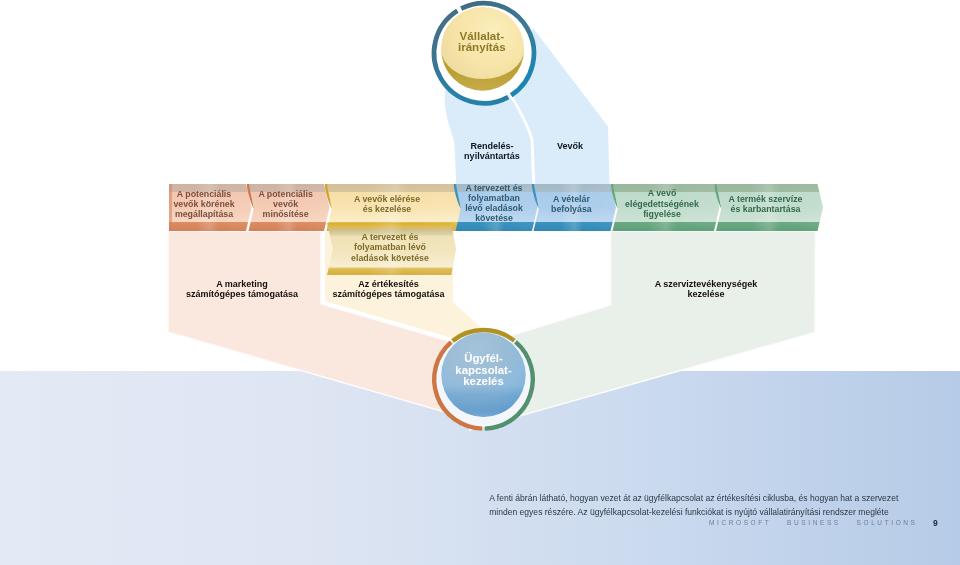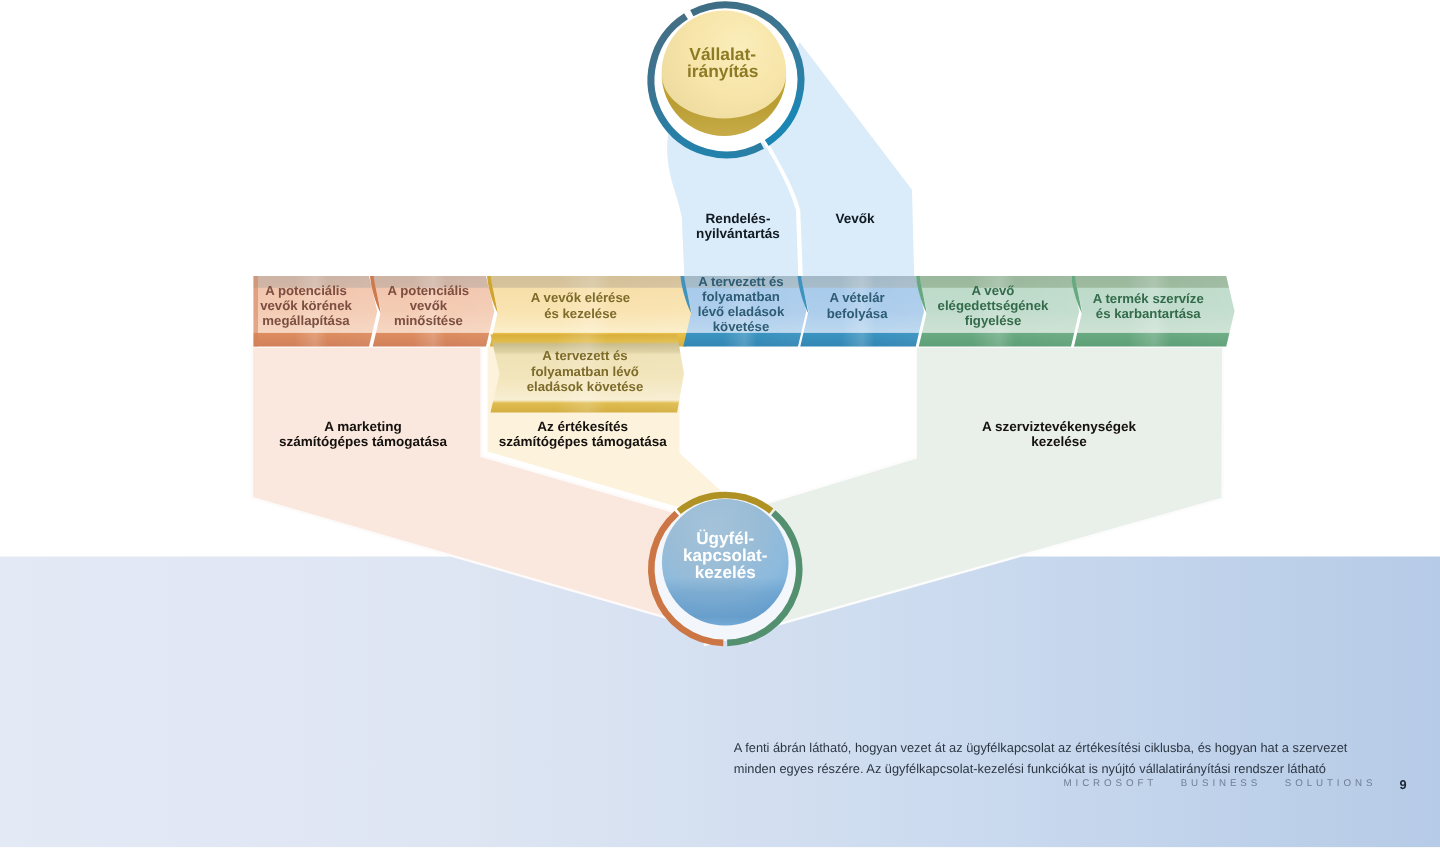--- a/index.html
+++ b/index.html
@@ -15,21 +15,21 @@
                 font-size:6.5px;letter-spacing:2.6px;word-spacing:11.4px;color:#6f7e95;z-index:5;white-space:nowrap;}
   .footer-page{position:absolute;left:933px;top:518px;font-family:"Liberation Sans",sans-serif;
                font-size:8.5px;font-weight:bold;color:#1b2533;z-index:5;}
 </style>
 </head>
 <body>
 
 <div id="stage">
   <div class="caption">
     <div>A fenti ábrán látható, hogyan vezet át az ügyfélkapcsolat az értékesítési ciklusba, és hogyan hat a szervezet</div>
-    <div>minden egyes részére. Az ügyfélkapcsolat-kezelési funkciókat is nyújtó vállalatirányítási rendszer látható</div>
+    <div>minden egyes részére. Az ügyfélkapcsolat-kezelési funkciókat is nyújtó vállalatirányítási rendszer megléte</div>
   </div>
   <div class="footer-brand">MICROSOFT BUSINESS SOLUTIONS</div>
   <div class="footer-page">9</div>
 
   <svg id="diagram" viewBox="0 0 960 565">
     <defs>
       <linearGradient id="gLower" x1="0" y1="0" x2="1" y2="0">
         <stop offset="0" stop-color="#e3e9f5"></stop>
         <stop offset="0.30" stop-color="#dfe6f3"></stop>
         <stop offset="0.65" stop-color="#ccdbef"></stop>

